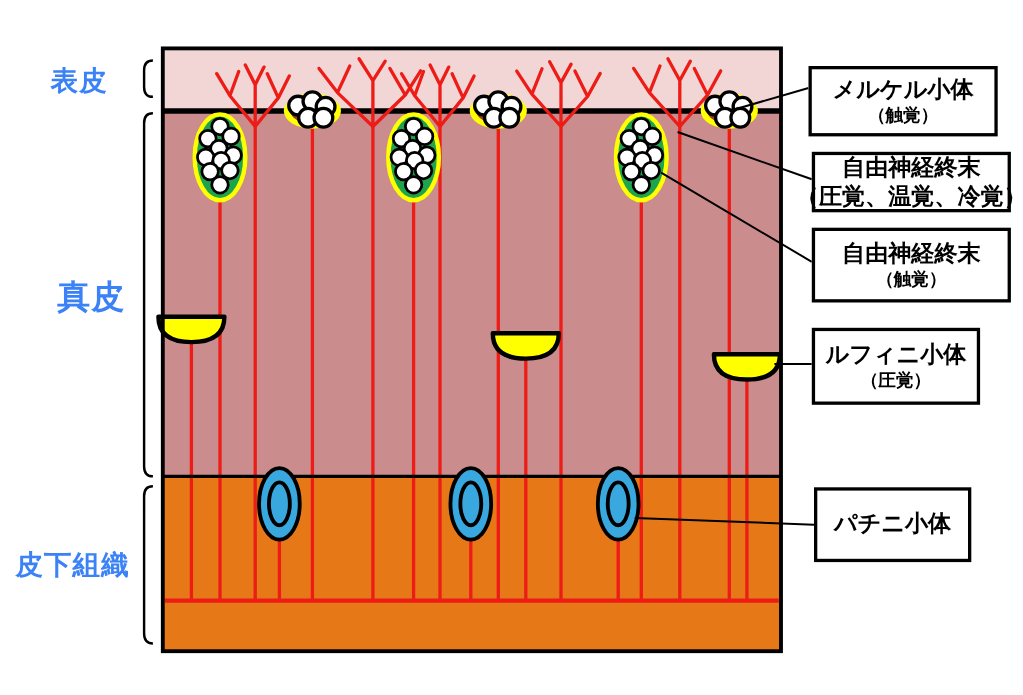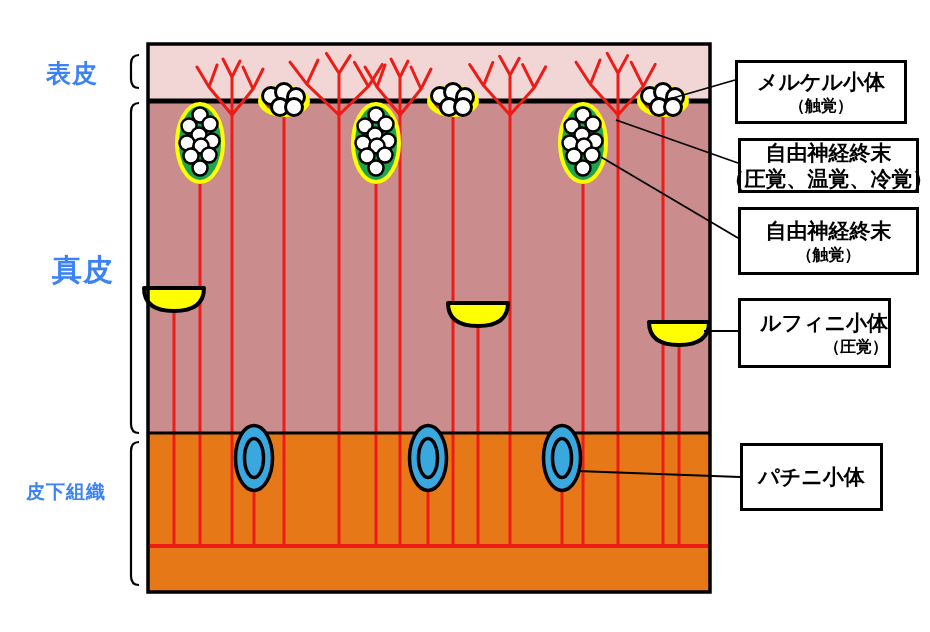--- a/index.html
+++ b/index.html
@@ -2,31 +2,31 @@
 <html><head>
 <meta charset="utf-8">
 <style>
   html,body{margin:0;padding:0;background:#ffffff;}
   body{width:930px;height:632px;font-family:"Liberation Sans","DejaVu Sans",sans-serif;}
   .stage{position:relative;width:930px;height:632px;overflow:hidden;background:#fff;}
   .stage svg{position:absolute;left:0;top:0;}
   .layer-label{position:absolute;font-weight:bold;color:#3b82f6;white-space:nowrap;letter-spacing:1px;}
   .lbl-epidermis{left:46px;top:57px;font-size:25px;}
   .lbl-dermis{left:52px;top:250px;font-size:30px;}
-  .lbl-subcutis{left:14px;top:479px;font-size:19px;margin-left:12px;}
+  .lbl-subcutis{left:14px;top:497px;font-size:25px;}
   .callout{position:absolute;background:#fff;border:3px solid #000;box-sizing:border-box;
            display:flex;flex-direction:column;justify-content:center;align-items:center;
            text-align:center;font-weight:bold;color:#000;}
   .callout .l1{font-size:21px;line-height:1.3;white-space:nowrap;}
   .callout .l2{font-size:16px;line-height:1.25;white-space:nowrap;}
   .co1{left:735px;top:60px;width:172px;height:64px;}
   .co2{left:738px;top:138px;width:181px;height:55px;}
   .co2 .l2{font-size:21px;}
   .co3{left:738px;top:207px;width:181px;height:68px;}
-  .co4{left:738px;top:298px;width:153px;height:70px;align-items:flex-end;}
+  .co4{left:738px;top:298px;width:153px;height:70px;}
   .co5{left:740px;top:443px;width:143px;height:68px;}
   .co5 .l2{font-size:18px;}
 </style>
 </head>
 <body>
 
 <div class="stage">
   <svg id="diagram" width="930" height="632" viewBox="0 0 930 632">
       <rect x="148" y="44" width="562" height="57" fill="#f2d6d6"></rect>
       <rect x="148" y="101" width="562" height="332" fill="#cb8c8e"></rect>

